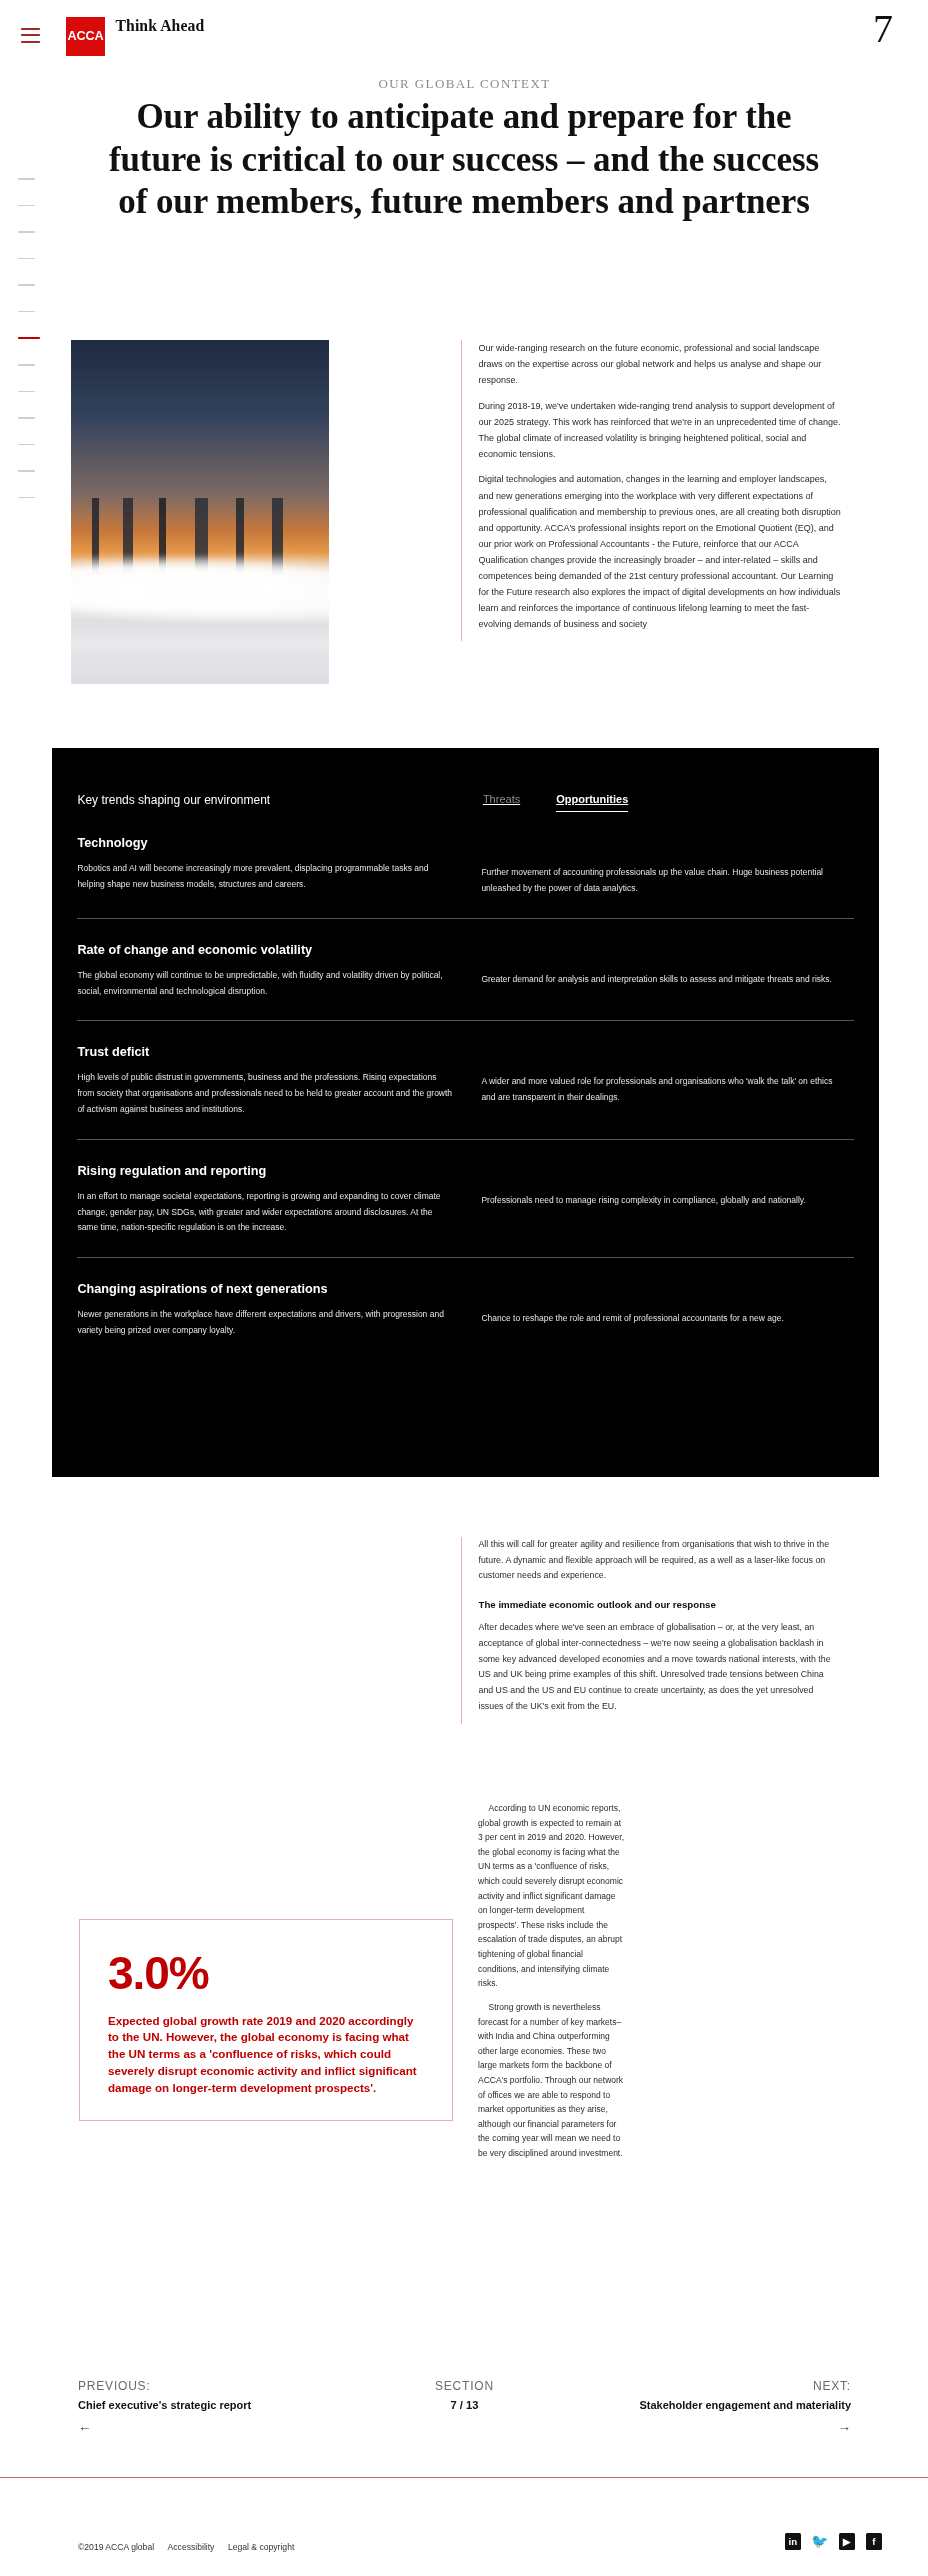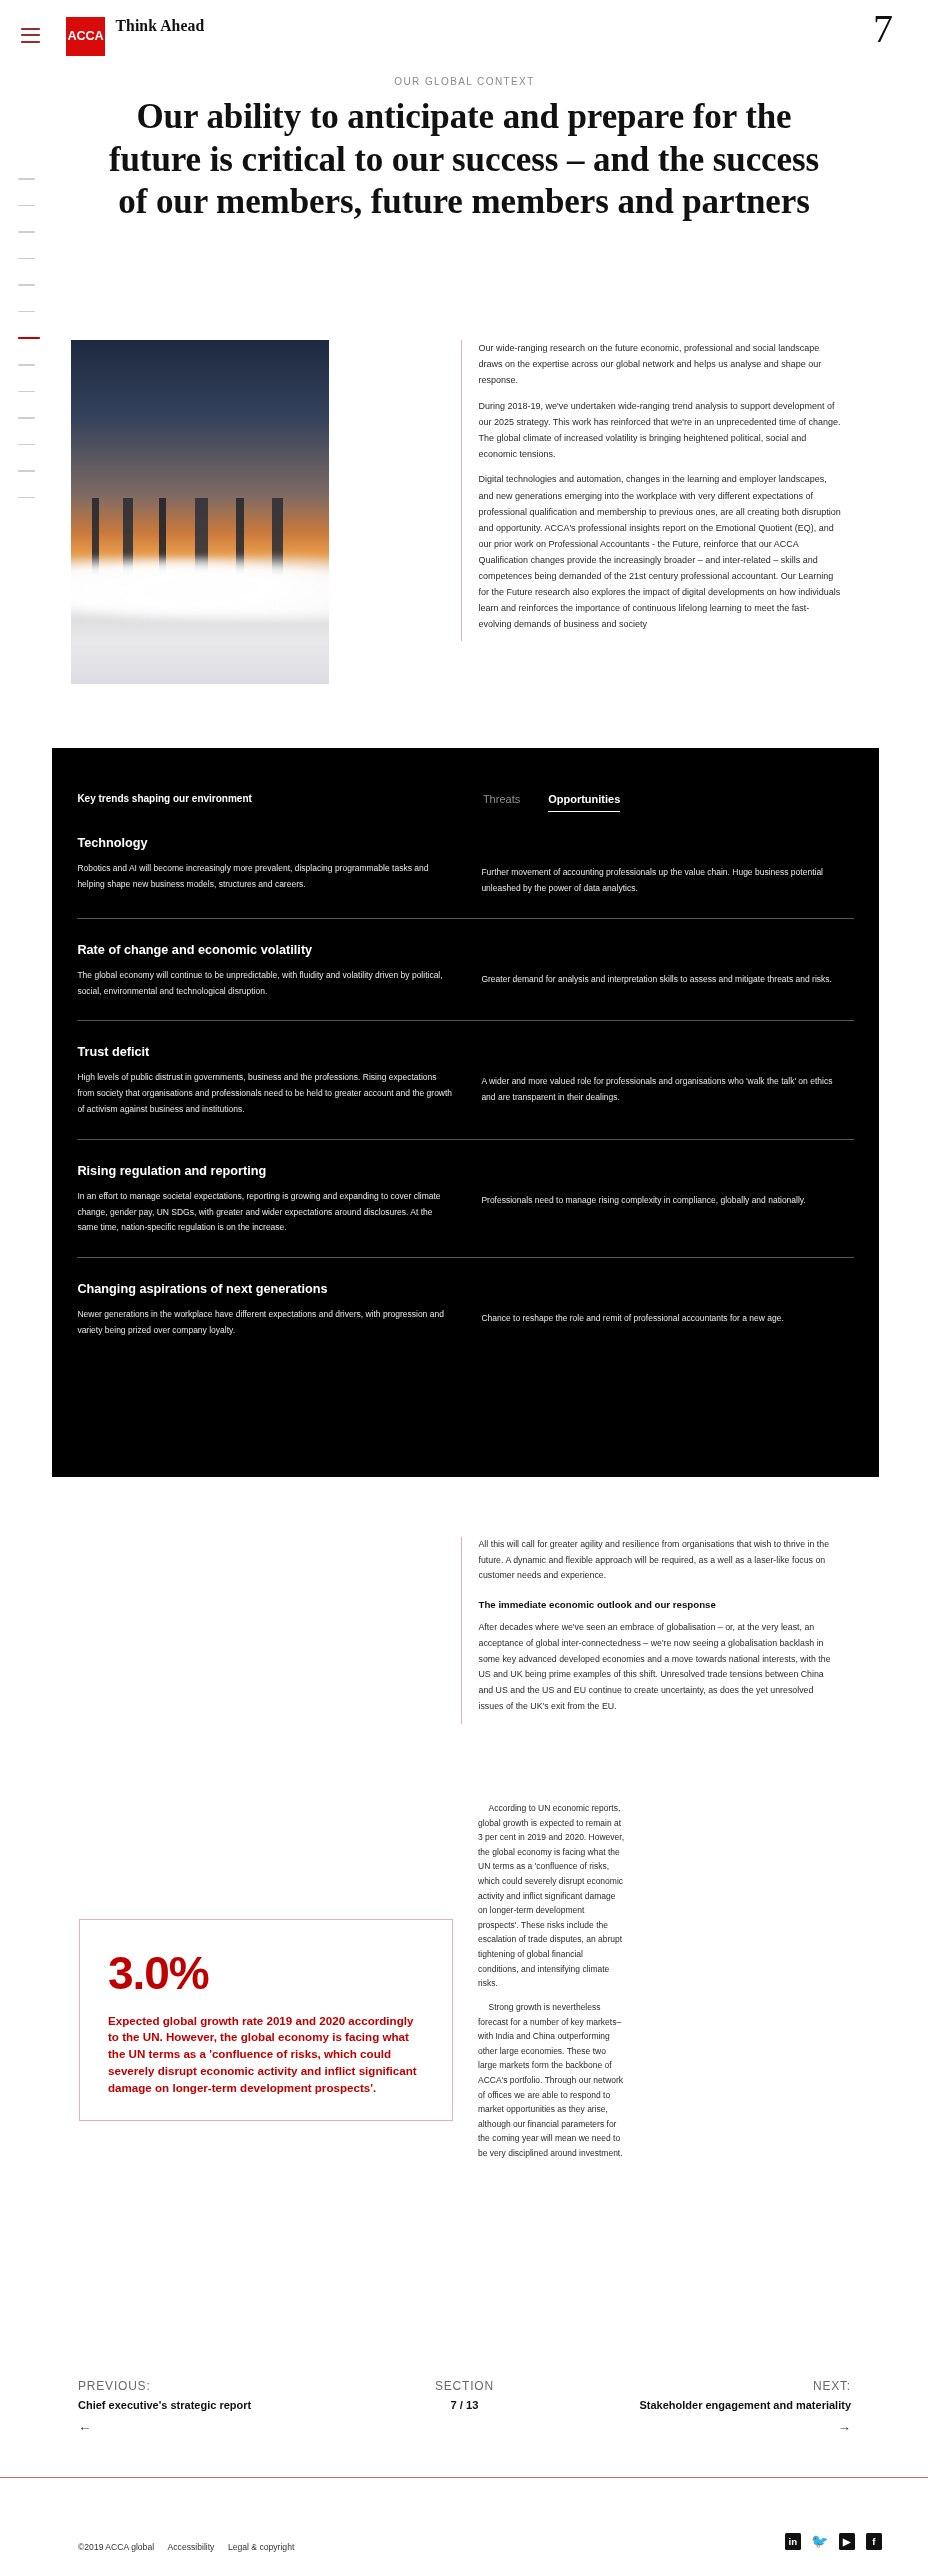--- a/index.html
+++ b/index.html
@@ -48,22 +48,22 @@
   }
   .rail-tick {
     height: 1.5px; width: 16.5px; background: #cfcfcf;
     margin-bottom: 25px; border-radius: 0.7px; cursor: pointer;
   }
   .rail-tick.active { background: #c00000; width: 22.4px; height: 2.2px; }
 
   
   .eyebrow {
     position: absolute; top: 76px; left: 0; width: 929px;
-    text-align: center; font-size: 10px; letter-spacing: 1.4px;
-    color: #8a8a8a; font-weight: 400;
+    text-align: center; font-size: 13px; letter-spacing: 1.4px;
+    color: #8a8a8a; font-weight: 400; font-family: Liberation Serif, serif;
   }
   .page-title {
     position: absolute; top: 96px; left: 105px; width: 718px;
     text-align: center;
     font-family: "Liberation Serif", serif;
     font-weight: 700; font-size: 35px; line-height: 1.22;
     color: #111111; letter-spacing: -0.1px;
   }
 
   
@@ -103,23 +103,23 @@
   
   .trends-panel {
     position: absolute; left: 52px; top: 748px;
     width: 827px; height: 729px; background: #000000; color: #ffffff;
     padding: 34px 25.4px 22.4px 25.4px;
   }
   .trends-head {
     display: flex; align-items: flex-start; padding-top: 10.5px;
   }
   .trends-head .th-title {
-    width: 404px; font-size: 10px; font-weight: 700; color: #ffffff;
-  }
-  .tabset { display: flex; gap: 28px; padding-left: 1.5px; }
+    width: 404px; font-size: 12px; font-weight: 400; color: #ffffff;
+  }
+  .tabset { display: flex; gap: 36px; padding-left: 1.5px; text-decoration: underline; }
   .tab {
     font-size: 11px; cursor: pointer; padding-bottom: 6.7px;
   }
   .tab.inactive { color: #8f8f8f; font-weight: 400; }
   .tab.active { color: #ffffff; font-weight: 700; border-bottom: 1.2px solid #ffffff; }
 
   .trend-row {
     display: flex; padding: 24px 0 21px 0;
     border-bottom: 0.7px solid #555555;
   }

